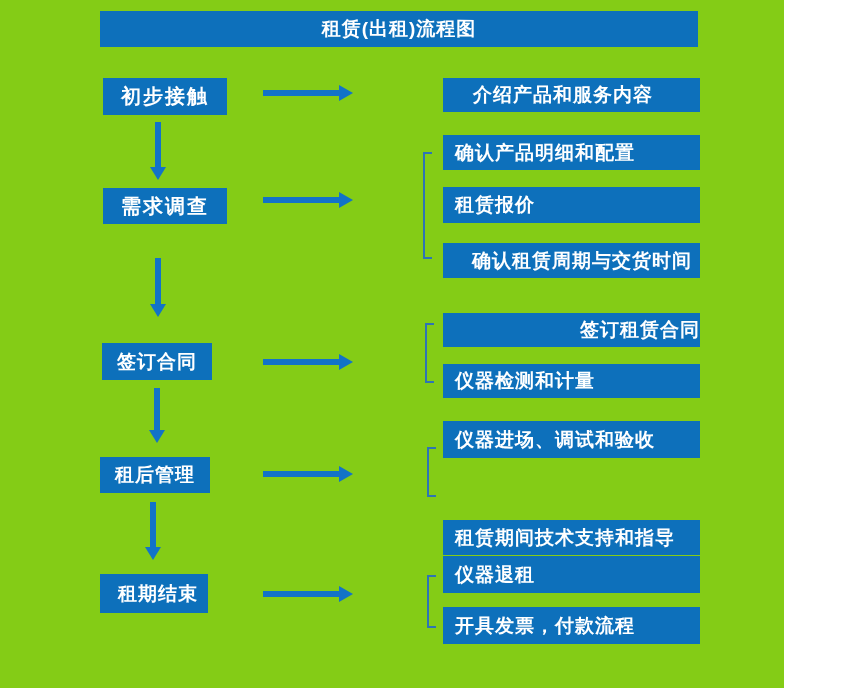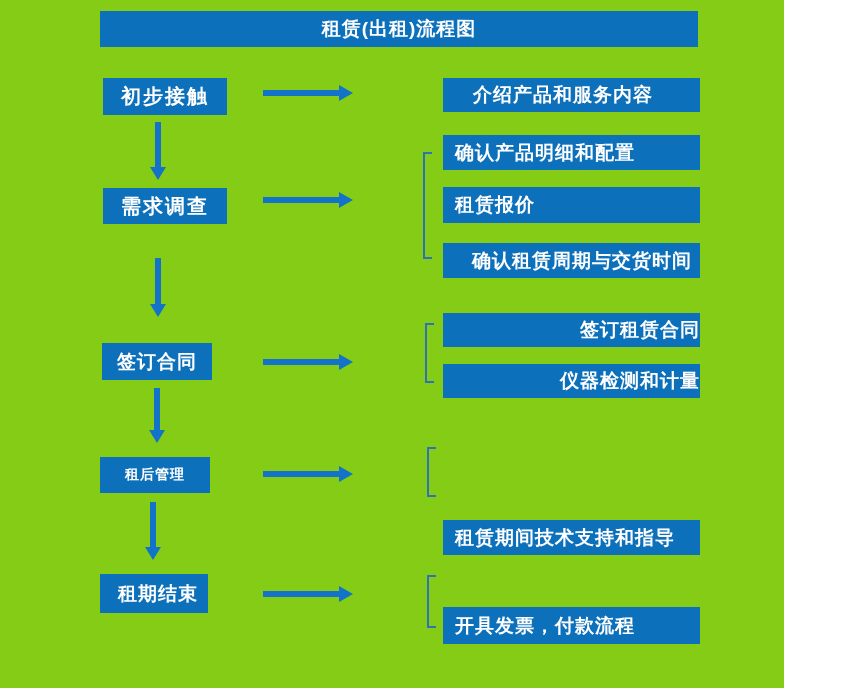--- a/index.html
+++ b/index.html
@@ -35,40 +35,40 @@
     background:var(--box-blue);
     color:var(--text-white);
     font-weight:bold;
     font-size:20px;
     letter-spacing:2px;
     display:flex; align-items:center; justify-content:center;
   }
   .s1{left:103px; top:78px;  width:124px; height:37px;}
   .s2{left:103px; top:188px; width:124px; height:36px;}
   .s3{left:102px; top:343px; width:110px; height:37px; font-size:19px; letter-spacing:1px;}
-  .s4{left:100px; top:457px; width:110px; height:36px; font-size:14px; letter-spacing:1px;}
+  .s4{left:100px; top:457px; width:110px; height:36px; font-size:19px; letter-spacing:1px;}
   .s5{left:100px; top:574px; width:108px; height:39px; font-size:19px; letter-spacing:1px;padding-left:8px;}
   
   .detail{
     position:absolute;
     left:443px; width:257px;
     background:var(--box-blue);
     color:var(--text-white);
     font-weight:bold;
     font-size:19px;
     letter-spacing:1px;
     display:flex; align-items:center;
     padding-left:12px;
   }
   .d0{top:78px;  height:34px;padding-left:30px;}
   .d1{top:135px; height:35px;}
   .d2{top:187px; height:36px;}
   .d3{top:243px; height:35px;padding-left:29px;}
   .d4{top:313px; height:34px;justify-content:flex-end;}
-  .d5{top:364px; height:34px;justify-content:flex-end;}
+  .d5{top:364px; height:34px;}
   .d6{top:421px; height:37px;}
   .d7{top:520px; height:35px;}
   .d8{top:556px; height:37px;}
   .d9{top:607px; height:37px;}
   
   .v-arrow{position:absolute; width:16px;}
   .v-arrow .shaft{
     position:absolute; left:5px; top:0;
     width:6px; height:calc(100% - 12px);
     background:var(--arrow-blue);
@@ -195,20 +195,26 @@
   </div>
   <div class="detail d3">
     <span>确认租赁周期与交货时间</span>
   </div>
   <div class="detail d4">
     <span>签订租赁合同</span>
   </div>
   <div class="detail d5">
     <span>仪器检测和计量</span>
   </div>
+  <div class="detail d6">
+    <span>仪器进场、调试和验收</span>
+  </div>
   <div class="detail d7">
     <span>租赁期间技术支持和指导</span>
   </div>
+  <div class="detail d8">
+    <span>仪器退租</span>
+  </div>
   <div class="detail d9">
     <span>开具发票，付款流程</span>
   </div>
 
 </div>
 
 </body></html>

